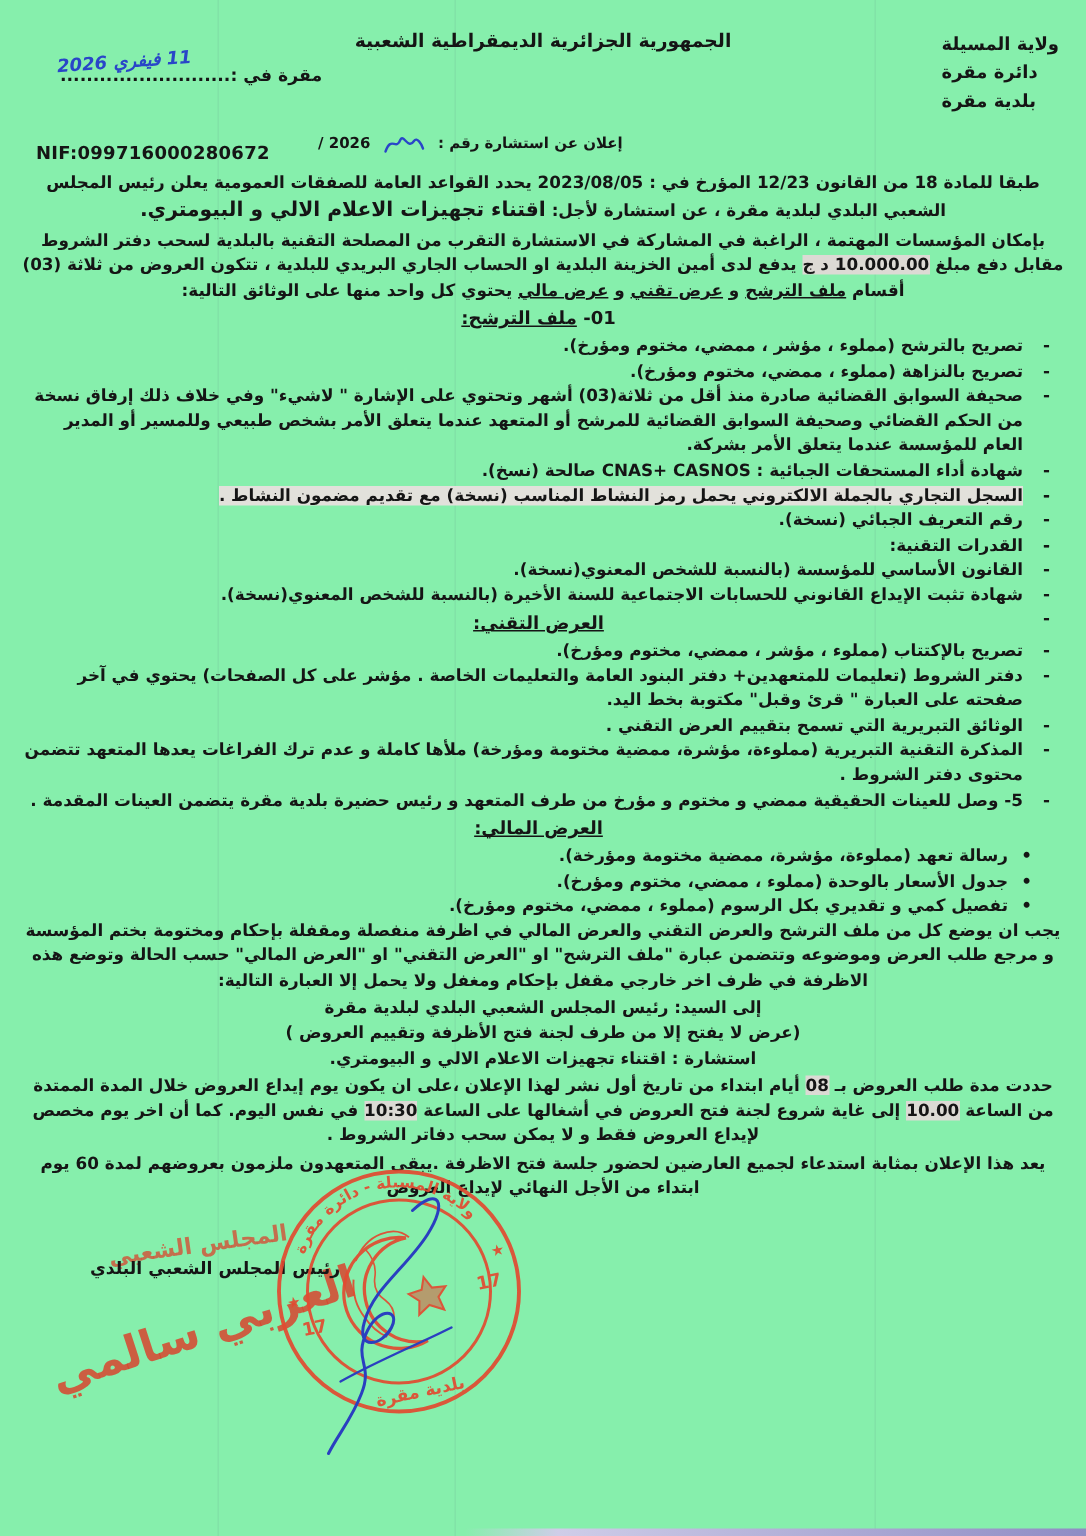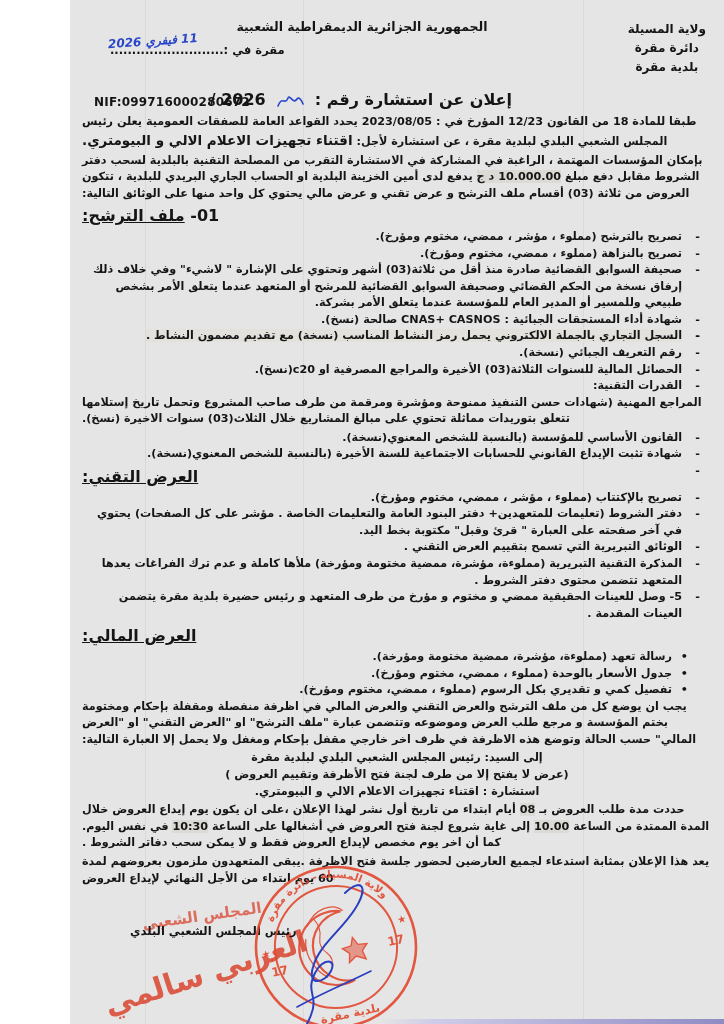--- a/index.html
+++ b/index.html
@@ -1,43 +1,43 @@
 <!DOCTYPE html>
 <html lang="ar" dir="rtl"><head>
 <meta charset="utf-8">
 <style>
   html,body{margin:0;padding:0;background:#ffffff;}
   .page{
-    position:relative;width:654px;height:1024px;overflow:hidden;
-    background:#e5e5e5;
+    position:relative;width:724px;height:1024px;overflow:hidden;
+    background:#86efac;
     font-family:"DejaVu Sans",sans-serif;
     direction:rtl;color:#151515;font-weight:700;
     font-size:11.2px;line-height:1.48;
   }
   .content{position:relative;padding:6px 12px 0 12px;z-index:2;}
   .crease{position:absolute;top:0;bottom:0;width:1px;background:rgba(70,70,110,0.07);z-index:1;}
   
   .hdr{position:relative;height:108px;}
-  .authority{position:absolute;top:14px;right:6px;text-align:center;font-size:12px;line-height:1.6;}
+  .authority{position:absolute;top:14px;right:6px;text-align:left;font-size:12px;line-height:1.6;}
   .republic{position:absolute;top:12px;right:185px;width:330px;text-align:center;font-size:12.5px;}
   .dateline{position:absolute;top:36px;left:28px;font-size:11.5px;}
   .dots{letter-spacing:1px;font-weight:700;}
   .hand-date{
     position:absolute;top:27px;left:26px;color:#2946c8;font-size:12px;
     font-style:italic;transform:rotate(-4deg);font-weight:700;white-space:nowrap;
   }
   .nif{position:absolute;top:88px;left:12px;font-size:12px;letter-spacing:.2px;}
-  .ann-title{position:absolute;top:82px;right:200px;width:300px;text-align:center;font-size:16px;white-space:nowrap;}
+  .ann-title{position:absolute;top:82px;right:200px;width:300px;text-align:left;font-size:10px;white-space:nowrap;}
   .scribble{display:inline-block;vertical-align:middle;margin:0 4px;}
   
-  .p{margin:0 0 2px 0;text-align:left;}
+  .p{margin:0 0 2px 0;text-align:center;}
   .big{font-size:13.5px;}
-  .u{}
+  .u{text-decoration:underline;}
   .hl{background:#dcdad4;}
-  .sec-title{font-size:16px;margin:2px 6px 1px 0;}
+  .sec-title{font-size:12px;margin:2px 6px 1px 0;}
   .sec-title .u{text-decoration:underline;}
   .li{position:relative;padding-right:30px;margin:0;}
   .li .mk{position:absolute;right:12px;top:0;}
   .li .tx.hl{background:#e2e1db;}
   .blist .li{padding-right:40px;}
   .blist .li .mk{right:24px;}
   .center-block{text-align:center;margin:2px 0;}
   .center-block .row{margin:0;}
   
   .sig-zone{position:relative;height:165px;margin-top:2px;}
@@ -95,25 +95,24 @@
 
     <p class="p sec-title"><span>01- </span><span class="u">ملف الترشح:</span></p>
     <div>
         <div class="li"><span class="mk">-</span><span class="tx">تصريح بالترشح (مملوء ، مؤشر ، ممضي، مختوم ومؤرخ).</span></div>
         <div class="li"><span class="mk">-</span><span class="tx">تصريح بالنزاهة (مملوء ، ممضي، مختوم ومؤرخ).</span></div>
         <div class="li"><span class="mk">-</span><span class="tx">صحيفة السوابق القضائية صادرة منذ أقل من ثلاثة(03) أشهر وتحتوي على الإشارة " لاشيء" وفي خلاف ذلك إرفاق نسخة من الحكم القضائي وصحيفة السوابق القضائية للمرشح أو المتعهد عندما يتعلق الأمر بشخص طبيعي وللمسير أو المدير العام للمؤسسة عندما يتعلق الأمر بشركة.</span></div>
         <div class="li"><span class="mk">-</span><span class="tx">شهادة أداء المستحقات الجبائية : CNAS+ CASNOS صالحة (نسخ).</span></div>
         <div class="li"><span class="mk">-</span></div>
         <div class="li"><span class="mk">-</span><span class="tx hl">السجل التجاري بالجملة  الالكتروني يحمل رمز النشاط المناسب  (نسخة) مع تقديم مضمون النشاط .</span></div>
         <div class="li"><span class="mk">-</span><span class="tx">رقم التعريف الجبائي (نسخة).</span></div>
-        <div class="li"><span class="mk">-</span><span class="tx">الحصائل المالية للسنوات الثلاثة(03) الأخيرة والمراجع المصرفية او  c20(نسخ).</span></div>
+        <div class="li"><span class="mk">-</span></div>
         <div class="li"><span class="mk">-</span><span class="tx">القدرات التقنية:</span></div>
       </div>
 
-    <p class="p"><span class="u">المراجع المهنية </span><span>(شهادات حسن التنفيذ ممنوحة ومؤشرة ومرقمة من طرف صاحب المشروع وتحمل تاريخ إستلامها تتعلق بتوريدات مماثلة تحتوي على مبالغ المشاريع خلال الثلاث(03) سنوات الاخيرة (نسخ).</span></p>
     <div>
         <div class="li"><span class="mk">-</span><span class="tx">القانون الأساسي للمؤسسة (بالنسبة للشخص المعنوي(نسخة).</span></div>
         <div class="li"><span class="mk">-</span><span class="tx">شهادة تثبت الإيداع القانوني للحسابات الاجتماعية للسنة الأخيرة (بالنسبة للشخص المعنوي(نسخة).</span></div>
         <div class="li"><span class="mk">-</span></div>
       </div>
 
     <p class="p sec-title"><span class="u">العرض التقني:</span></p>
     <div>
         <div class="li"><span class="mk">-</span><span class="tx">تصريح بالإكتتاب (مملوء ، مؤشر ، ممضي، مختوم ومؤرخ).</span></div>
         <div class="li"><span class="mk">-</span><span class="tx">دفتر الشروط (تعليمات للمتعهدين+ دفتر البنود العامة والتعليمات الخاصة . مؤشر على كل الصفحات) يحتوي في آخر صفحته على العبارة " قرئ وقبل" مكتوبة بخط اليد.</span></div>

